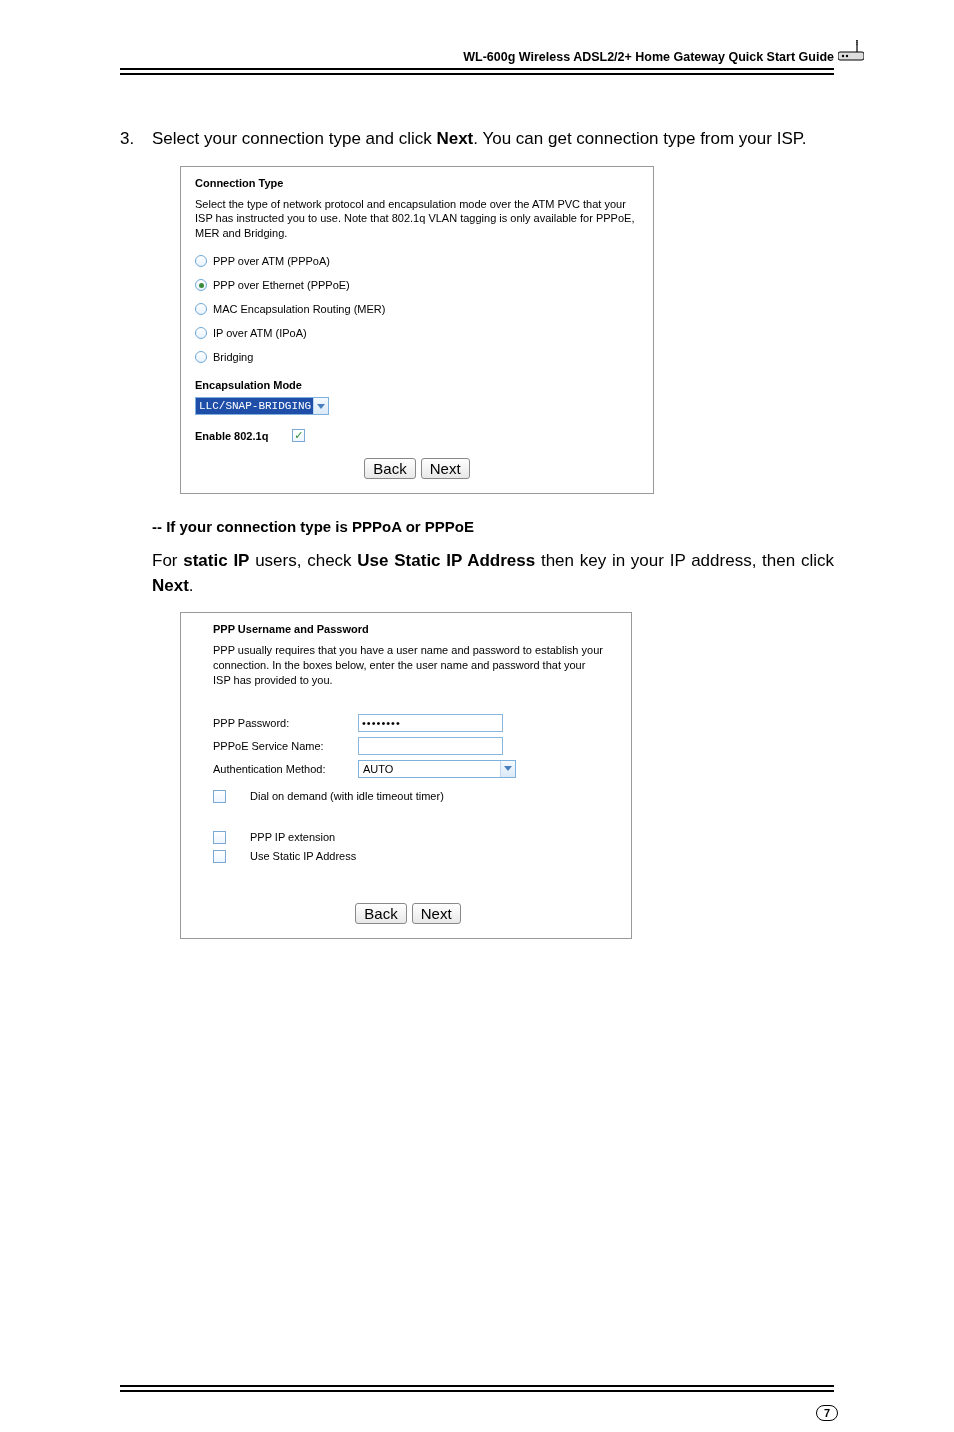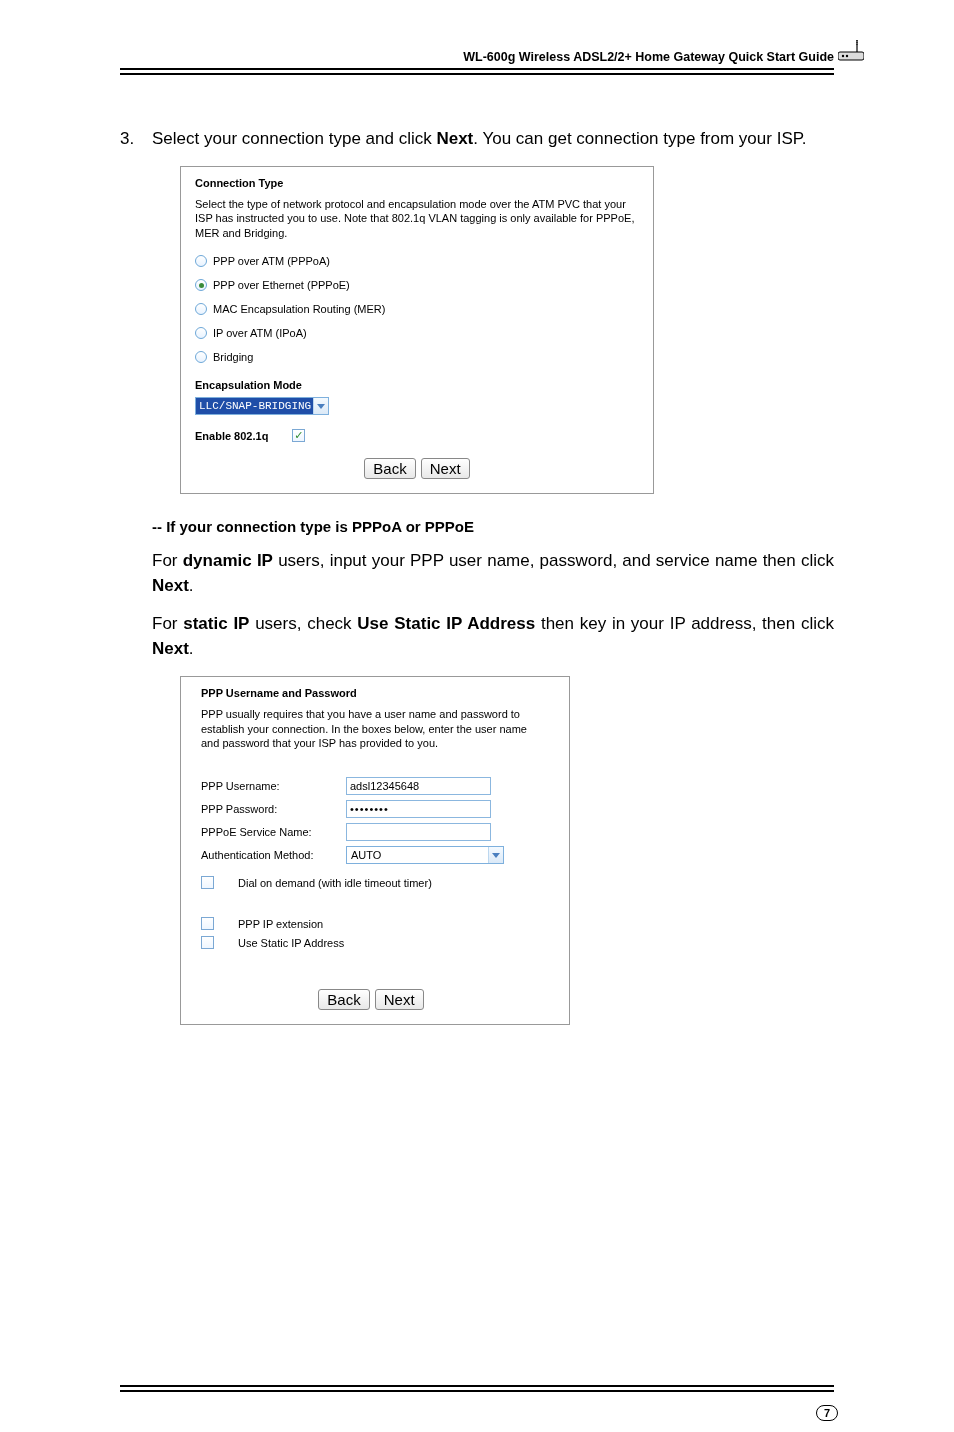--- a/index.html
+++ b/index.html
@@ -331,37 +331,30 @@
 
     <div class="btn-row">
       <span class="btn">Back</span>
       <span class="btn">Next</span>
     </div>
   </div>
 
   <div class="sub-indent">
     <div class="subhead">-- If your connection type is PPPoA or PPPoE</div>
 
-    <div class="subpara">
-      <span>For </span><b>dynamic IP</b><span> users, input your PPP user name, password, and service name then click </span><b>Next</b><span>.</span>
-    </div>
 
     <div class="subpara">
       <span>For </span><b>static IP</b><span> users, check </span><b>Use Static IP Address</b><span> then key in your IP address, then click </span><b>Next</b><span>.</span>
     </div>
   </div>
 
-  <div class="panel" style="width:390px; margin-left:60px; padding-left:20px; padding-right:28px;">
+  <div class="panel" style="width:452px; margin-left:60px; padding-left:32px; padding-right:28px;">
     <div class="panel-title">PPP Username and Password</div>
     <div class="panel-desc" style="margin-bottom:26px;">PPP usually requires that you have a user name and password to establish your connection. In the boxes below, enter the user name and password that your ISP has provided to you.</div>
 
-    <div class="form-row">
-      <span class="form-label">PPP Username:</span>
-      <span class="text-input" style="width:145px;">adsl12345648</span>
-    </div>
     <div class="form-row">
       <span class="form-label">PPP Password:</span>
       <span class="text-input" style="width:145px; letter-spacing:1px;">••••••••</span>
     </div>
     <div class="form-row">
       <span class="form-label">PPPoE Service Name:</span>
       <span class="text-input" style="width:145px;"></span>
     </div>
     <div class="form-row">
       <span class="form-label">Authentication Method:</span>

